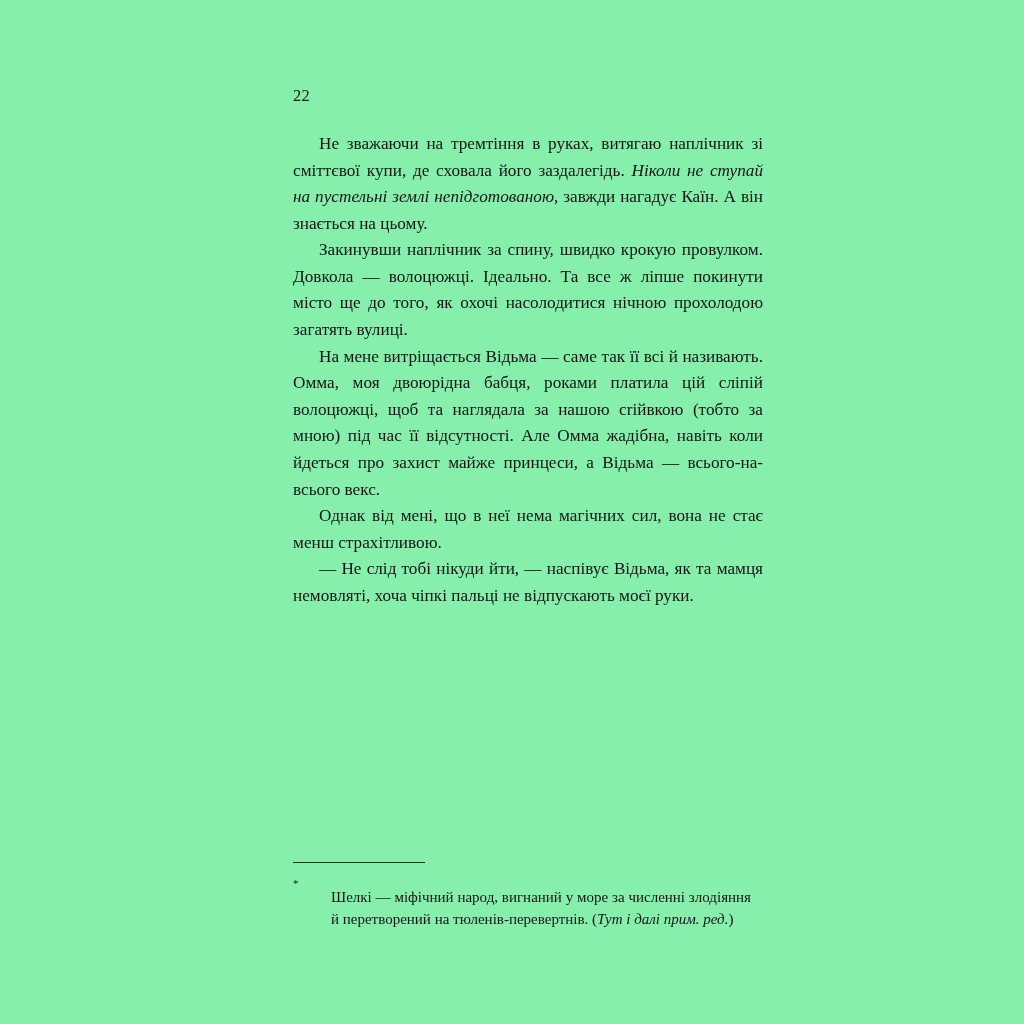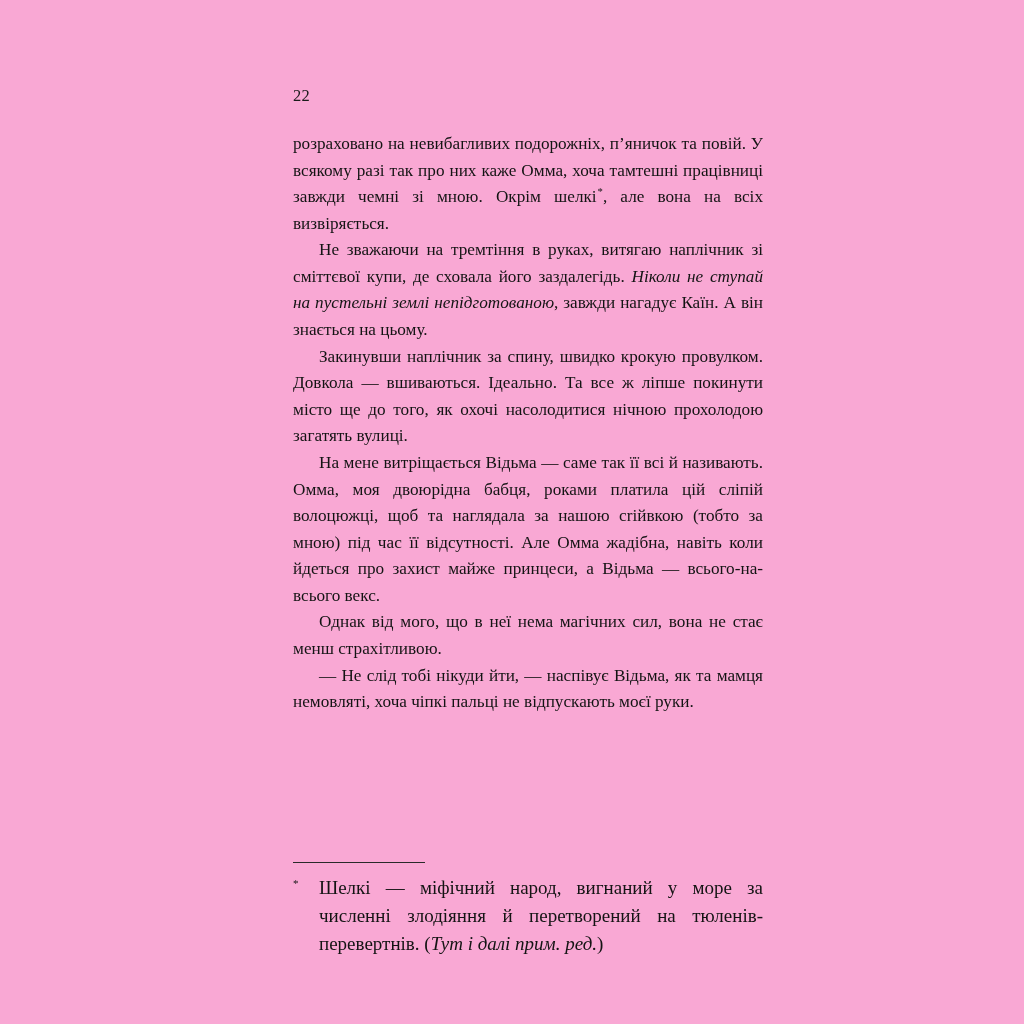--- a/index.html
+++ b/index.html
@@ -4,21 +4,21 @@
 <style>
   html, body {
     margin: 0;
     padding: 0;
     background: #ffffff;
   }
   .page {
     position: relative;
     width: 1024px;
     height: 1024px;
-    background: #f9a8d4;
+    background: #86efac;
     font-family: "Liberation Serif", "DejaVu Serif", serif;
     color: #1a1a1a;
     overflow: hidden;
   }
   .page-number {
     position: absolute;
     left: 293px;
     top: 86px;
     font-size: 16.5px;
     letter-spacing: 0.2px;
@@ -64,22 +64,22 @@
   }
   .footnote-marker {
     width: 26px;
     flex: 0 0 26px;
     font-size: 11px;
     line-height: 1.45;
     padding-top: 2px;
     color: #141414;
   }
   .footnote {
-    margin: 0;
-    font-size: 19px;
+    margin: 12px;
+    font-size: 15px;
     line-height: 1.47;
     text-align: justify;
     color: #141414;
     flex: 1 1 auto;
   }
   sup.fn-ref {
     font-size: 0.62em;
     vertical-align: super;
     line-height: 0;
     padding-left: 1px;
@@ -87,31 +87,30 @@
 </style>
 </head>
 <body>
 
 <div class="page">
 
   <div class="page-number">22</div>
 
   <div class="text-column">
 
-    <p class="para"><span>розраховано на невибагливих подорожніх, п’яничок та повій. У всякому разі так про них каже Омма, хоча тамтешні працівниці завжди чемні зі мною. Окрім шелкі<sup class="fn-ref">*</sup>, але вона на всіх визвіряється.</span></p>
 
     <p class="para indent"><span>Не зважаючи на тремтіння в руках, витягаю наплічник зі сміттєвої купи, де сховала його заздалегідь. </span><em>Ніколи не ступай на пустельні землі непідготованою</em><span>, завжди нагадує Каїн. А він знається на цьому.</span></p>
 
 
-    <p class="para indent"><span>Закинувши наплічник за спину, швидко крокую провулком. Довкола — вшиваються. Ідеально. Та все ж ліпше покинути місто ще до того, як охочі насолодитися нічною прохолодою загатять вулиці.</span></p>
+    <p class="para indent"><span>Закинувши наплічник за спину, швидко крокую провулком. Довкола — волоцюжці. Ідеально. Та все ж ліпше покинути місто ще до того, як охочі насолодитися нічною прохолодою загатять вулиці.</span></p>
 
 
     <p class="para indent"><span>На мене витріщається Відьма — саме так її всі й називають. Омма, моя двоюрідна бабця, роками платила цій сліпій волоцюжці, щоб та наглядала за нашою criйвкою (тобто за мною) під час її відсутності. Але Омма жадібна, навіть коли йдеться про захист майже принцеси, а Відьма — всього-на-всього векс.</span></p>
 
-    <p class="para indent"><span>Однак від мого, що в неї нема магічних сил, вона не стає менш страхітливою.</span></p>
+    <p class="para indent"><span>Однак від мені, що в неї нема магічних сил, вона не стає менш страхітливою.</span></p>
 
     <p class="para indent"><span>— Не слід тобі нікуди йти, — наспівує Відьма, як та мамця немовляті, хоча чіпкі пальці не відпускають моєї руки.</span></p>
 
   </div>
 
   <div class="footnote-block">
     <div class="footnote-rule"></div>
     <div class="footnote-row">
       <div class="footnote-marker">*</div>
       <p class="footnote"><span>Шелкі — міфічний народ, вигнаний у море за численні злодіяння й перетворений на тюленів-перевертнів. (</span><em>Тут і далі прим. ред.</em><span>)</span></p>

